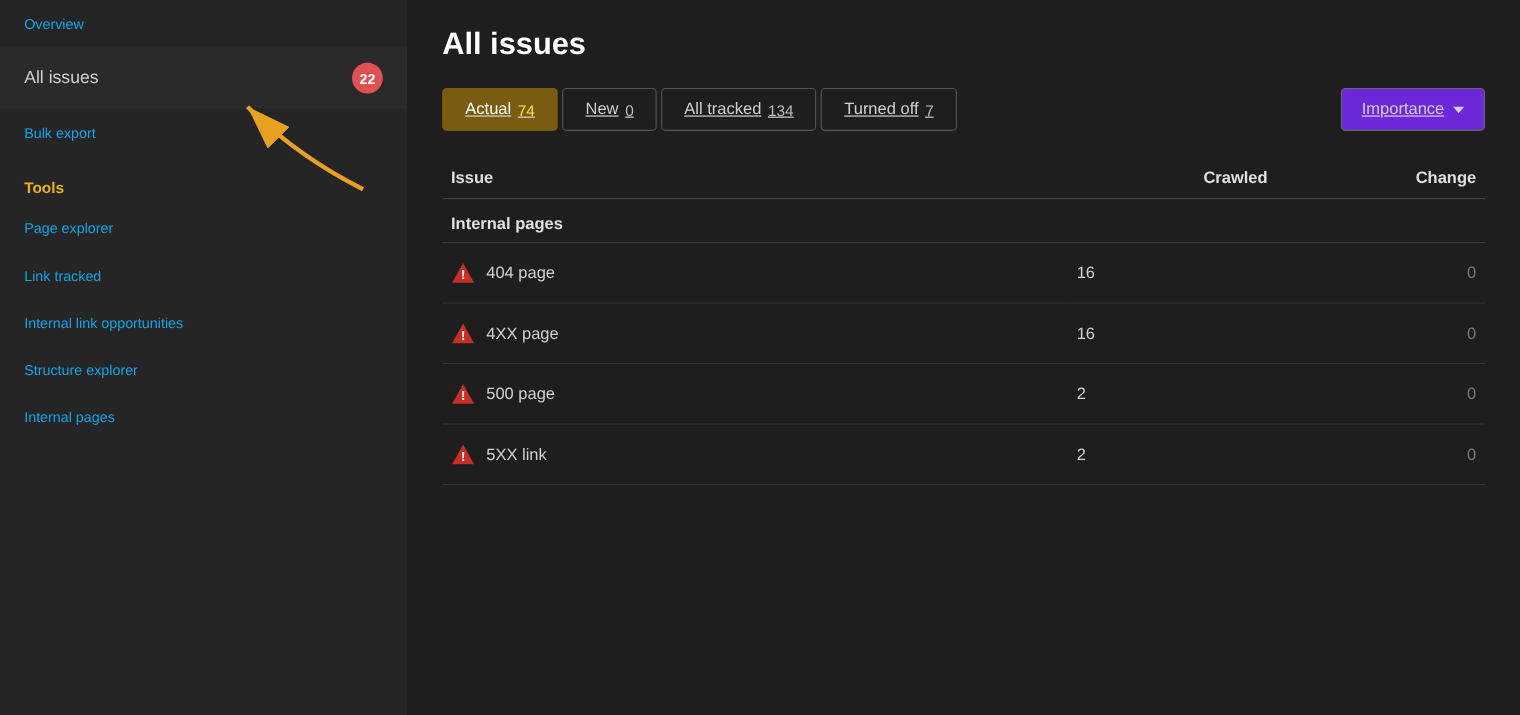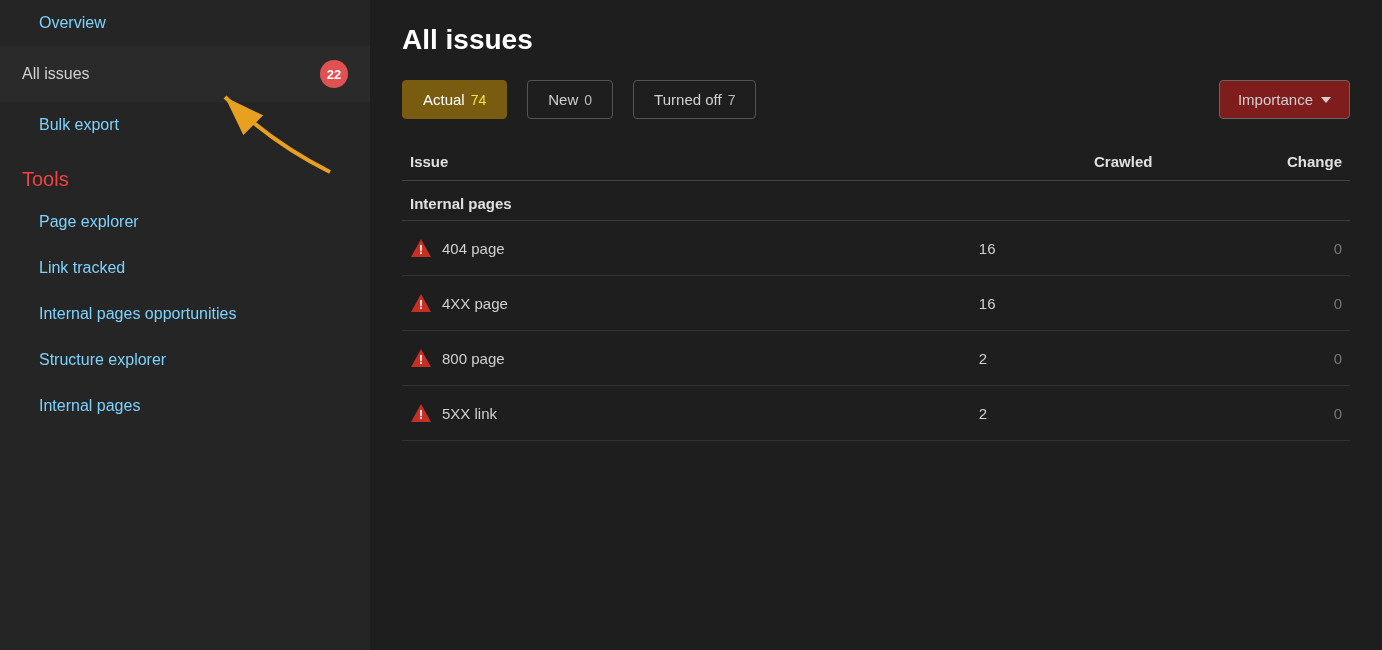--- a/index.html
+++ b/index.html
@@ -20,24 +20,24 @@
       width: 370px;
       min-width: 370px;
       background-color: #252525;
       height: 650px;
       padding: 0;
       display: flex;
       flex-direction: column;
     }
 
     .sidebar-item {
-      padding: 14px 39px;
+      padding: 14px 22px;
       cursor: pointer;
-      font-size: 16px;
-      color: #7dd3fc;
+      font-size: 13px;
+      color: #0ea5e9;
       white-space: nowrap;
     }
 
     .sidebar-item-with-badge {
       display: flex;
       align-items: center;
       justify-content: space-between;
       padding: 14px 22px;
       cursor: pointer;
       font-size: 16px;
@@ -53,23 +53,23 @@
       height: 28px;
       display: flex;
       align-items: center;
       justify-content: center;
       font-size: 13px;
       font-weight: bold;
     }
 
     .sidebar-section-header {
       padding: 20px 22px 8px 22px;
-      font-size: 20px;
-      font-weight: 400;
-      color: #ef4444;
+      font-size: 14px;
+      font-weight: 700;
+      color: #eab308;
     }
 
     
     .main {
       flex: 1;
       padding: 24px 32px;
       background-color: #1e1e1e;
       overflow-y: auto;
     }
 
@@ -77,22 +77,23 @@
       font-size: 28px;
       font-weight: 700;
       color: #ffffff;
       margin-bottom: 24px;
     }
 
     
     .tabs-row {
       display: flex;
       align-items: flex-end;
-      gap: 20px;
+      gap: 4px;
       margin-bottom: 24px;
+      text-decoration: underline;
     }
 
     .tab-btn {
       padding: 10px 20px;
       border-radius: 4px;
       border: 1px solid #555;
       background: transparent;
       color: #d0d0d0;
       font-size: 15px;
       cursor: pointer;
@@ -117,21 +118,21 @@
     }
 
     .tab-spacer {
       flex: 1;
     }
 
     .importance-btn {
       padding: 10px 18px;
       border-radius: 4px;
       border: 1px solid #666;
-      background: #7f1d1d;
+      background: #6d28d9;
       color: #d0d0d0;
       font-size: 15px;
       cursor: pointer;
       display: flex;
       align-items: center;
       gap: 8px;
     }
 
     .chevron-down {
       display: inline-block;
@@ -237,21 +238,21 @@
 
   <div class="sidebar-item">
     <span>Page explorer</span>
   </div>
 
   <div class="sidebar-item">
     <span>Link tracked</span>
   </div>
 
   <div class="sidebar-item">
-    <span>Internal pages opportunities</span>
+    <span>Internal link opportunities</span>
   </div>
 
   <div class="sidebar-item">
     <span>Structure explorer</span>
   </div>
 
 
   <div class="sidebar-item">
     <span>Internal pages</span>
   </div>
@@ -278,20 +279,24 @@
     <button class="tab-btn active">
       <span>Actual</span>
       <span class="tab-count">74</span>
     </button>
 
     <button class="tab-btn">
       <span>New</span>
       <span class="tab-count">0</span>
     </button>
 
+    <button class="tab-btn">
+      <span>All tracked</span>
+      <span class="tab-count">134</span>
+    </button>
 
     <button class="tab-btn">
       <span>Turned off</span>
       <span class="tab-count">7</span>
     </button>
 
     <div class="tab-spacer"></div>
 
     <button class="importance-btn">
       <span>Importance</span>
@@ -338,21 +343,21 @@
           <td class="right">16</td>
           <td class="change-col">0</td>
         </tr>
         <tr class="issue-row">
           <td>
             <div class="issue-name-cell">
               <span class="warn-icon"><svg viewBox="0 0 22 22" fill="none" xmlns="http://www.w3.org/2000/svg">
         <polygon points="11,2 21,20 1,20" fill="#d93025" opacity="0.9"></polygon>
         <text x="11" y="17" text-anchor="middle" font-size="12" font-weight="bold" fill="#fff">!</text>
       </svg></span>
-              <span>800 page</span>
+              <span>500 page</span>
             </div>
           </td>
           <td class="right">2</td>
           <td class="change-col">0</td>
         </tr>
         <tr class="issue-row">
           <td>
             <div class="issue-name-cell">
               <span class="warn-icon"><svg viewBox="0 0 22 22" fill="none" xmlns="http://www.w3.org/2000/svg">
         <polygon points="11,2 21,20 1,20" fill="#d93025" opacity="0.9"></polygon>

